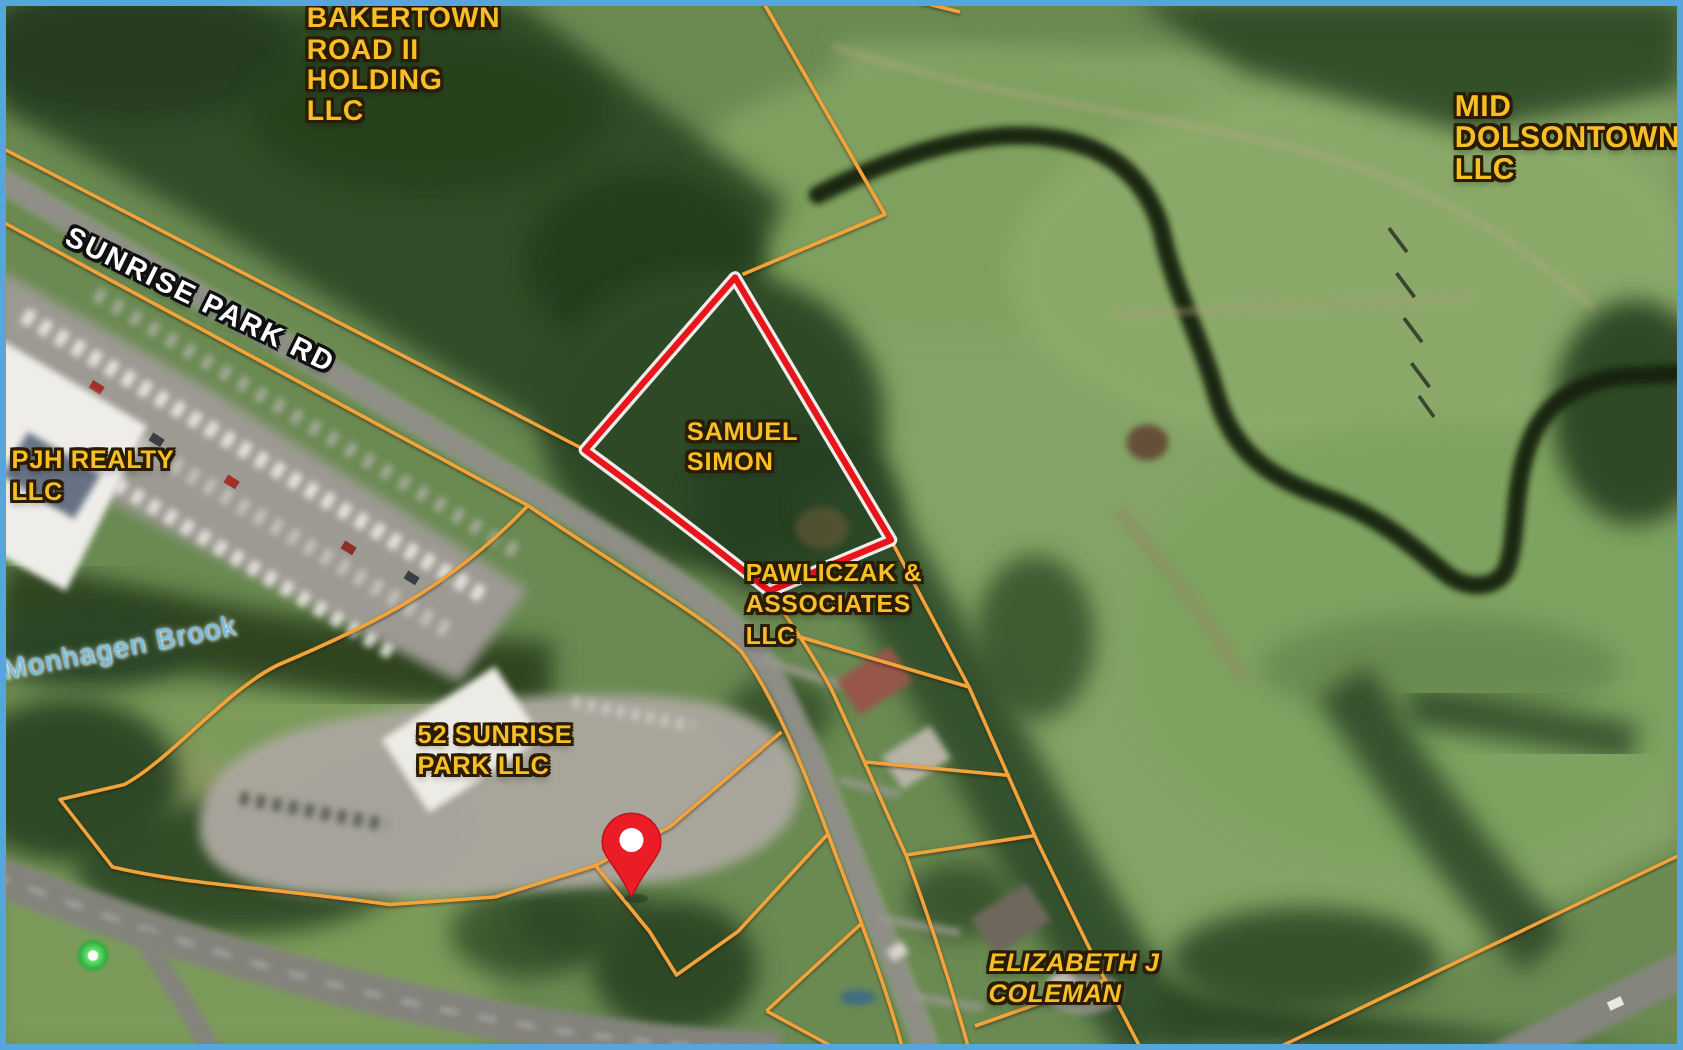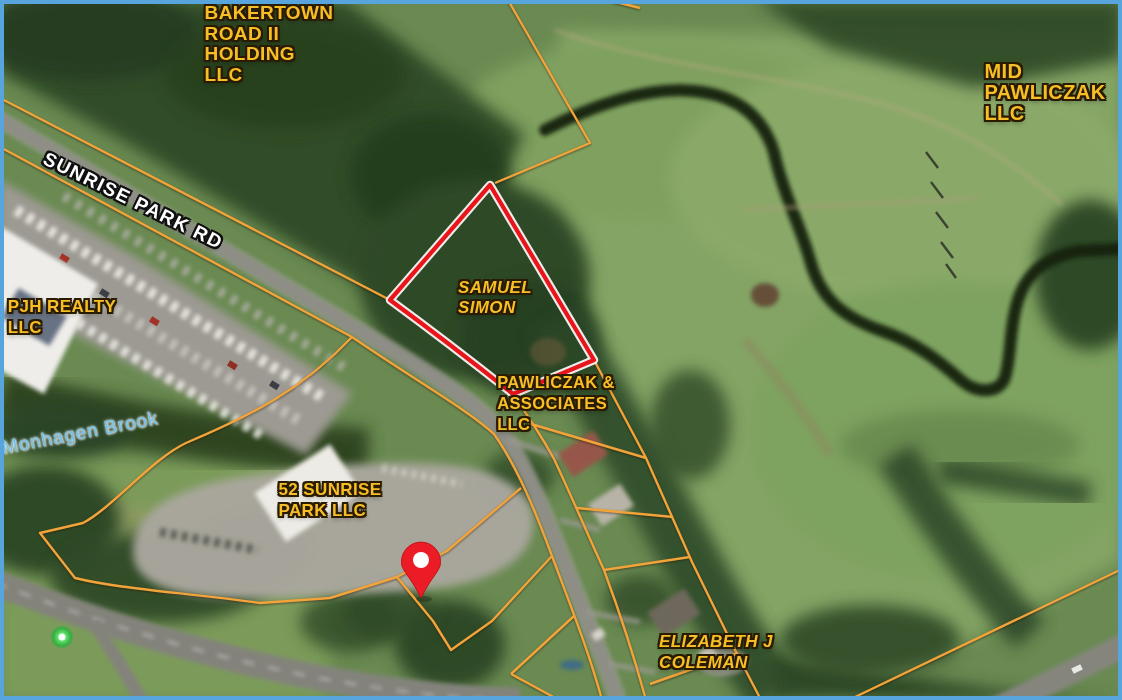--- a/index.html
+++ b/index.html
@@ -201,28 +201,28 @@
   <div class="water-label" id="water-label" style="left: 80px; top: 433px; transform: translate(-50%, -50%) rotate(-11deg);">Monhagen Brook</div>
   <div id="owner-labels" class="layer" style="pointer-events:none;">
       <div class="owner-label" style="left: 269px; top: 3px; font-size: 19px; line-height: 20.5px; pointer-events: auto;">
         <span>BAKERTOWN</span>
         <span>ROAD II</span>
         <span>HOLDING</span>
         <span>LLC</span>
       </div>
       <div class="owner-label" style="left: 1045px; top: 61px; font-size: 20px; line-height: 21px; pointer-events: auto;">
         <span>MID</span>
-        <span>PAWLICZAK</span>
+        <span>DOLSONTOWN</span>
         <span>LLC</span>
       </div>
       <div class="owner-label" style="left: 62px; top: 297px; font-size: 17px; line-height: 20.5px; pointer-events: auto;">
         <span>PJH REALTY</span>
         <span>LLC</span>
       </div>
-      <div class="owner-label" style="left: 495px; top: 278px; font-size: 17px; line-height: 20px; pointer-events: auto; font-style: italic;">
+      <div class="owner-label" style="left: 495px; top: 278px; font-size: 17px; line-height: 20px; pointer-events: auto;">
         <span>SAMUEL</span>
         <span>SIMON</span>
       </div>
       <div class="owner-label" style="left: 556px; top: 372px; font-size: 16.5px; line-height: 21px; pointer-events: auto;">
         <span>PAWLICZAK &amp;</span>
         <span>ASSOCIATES</span>
         <span>LLC</span>
       </div>
       <div class="owner-label" style="left: 330px; top: 480px; font-size: 17px; line-height: 20.5px; pointer-events: auto;">
         <span>52 SUNRISE</span>

